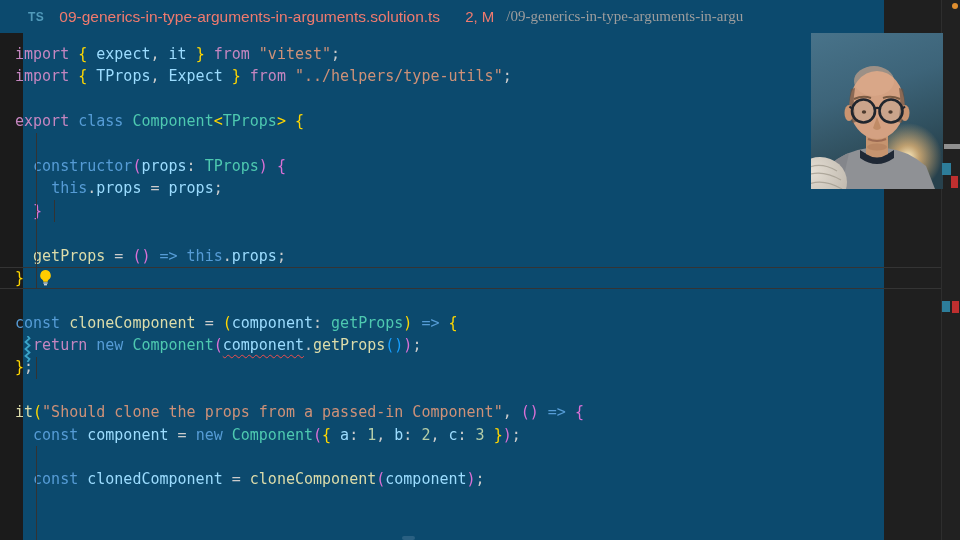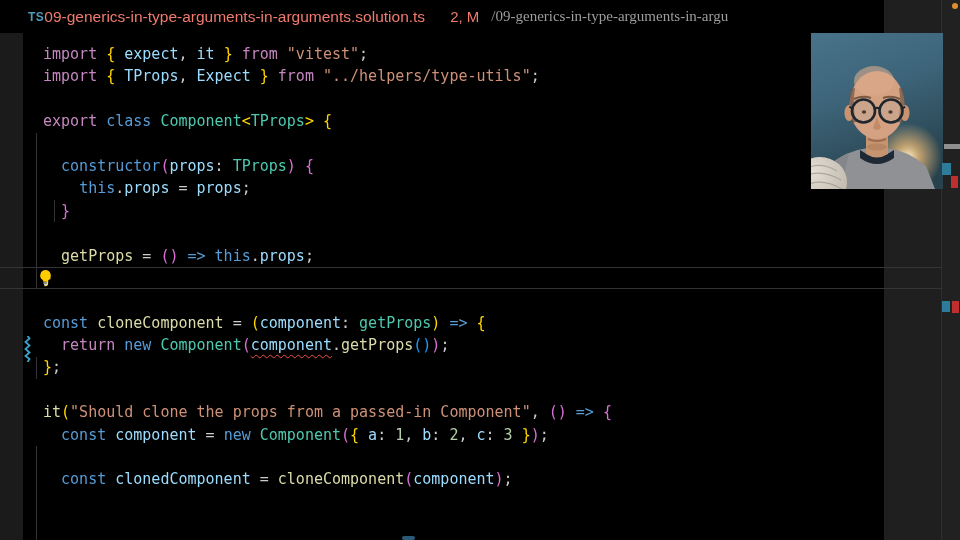--- a/index.html
+++ b/index.html
@@ -1,34 +1,34 @@
 <!DOCTYPE html>
 <html><head>
 <meta charset="utf-8">
 <style>
   * { margin:0; padding:0; box-sizing:border-box; }
   html,body { width:960px; height:540px; overflow:hidden; background:#1f1f1f;
     font-family:"Liberation Sans", sans-serif; }
-  #app { position:relative; width:884px; height:540px; background:#000000; }
+  #app { position:relative; width:884px; height:540px; background:#0c4a6e; }
 
   
   .titlebar { position:absolute; top:0; left:0; width:960px; height:33px;
     display:flex; align-items:center; overflow:hidden; white-space:nowrap; }
   .ts-icon { margin-left:28px; font-size:12px; font-weight:bold; color:#519aba;
     letter-spacing:.5px; }
-  .tab-filename { margin-left:0; font-size:15.5px; color:#f07a6e; }
+  .tab-filename { margin-left:15px; font-size:15.5px; color:#f07a6e; }
   .tab-badge { margin-left:25px; font-size:15px; color:#f07a6e; }
   .breadcrumb { margin-left:12px; font-size:15px; color:#9d9d9d; max-width:260px;
     overflow:hidden;font-family:Liberation Serif, serif; }
 
   
   .gutter-strip { position:absolute; left:0; top:33px; width:23px; height:507px;
     background:#1b1b1b; }
   .code-area { position:absolute; left:0; top:43px; width:941px; }
-  .code-line { height:22.4px; line-height:22.4px; padding-left:43px;
+  .code-line { height:22.4px; line-height:22.4px; padding-left:15px;
     font-family:"DejaVu Sans Mono","Liberation Mono",monospace; font-size:15px;
     white-space:pre; }
   .code-line.current { box-shadow: inset 0 1px 0 #343434, inset 0 -1px 0 #343434; }
   .tok-k1{color:#C586C0} .tok-k2{color:#569CD6} .tok-var{color:#9CDCFE}
   .tok-type{color:#4EC9B0} .tok-fn{color:#DCDCAA} .tok-str{color:#CE9178}
   .tok-num{color:#B5CEA8} .tok-pln{color:#cccccc}
   .tok-b1{color:#FFD700} .tok-b2{color:#DA70D6} .tok-b3{color:#179FFF}
   .err-squiggle { text-decoration:underline; text-decoration-style:wavy;
     text-decoration-color:#F14C4C; text-decoration-thickness:1px;
     text-underline-offset:3.5px; }

